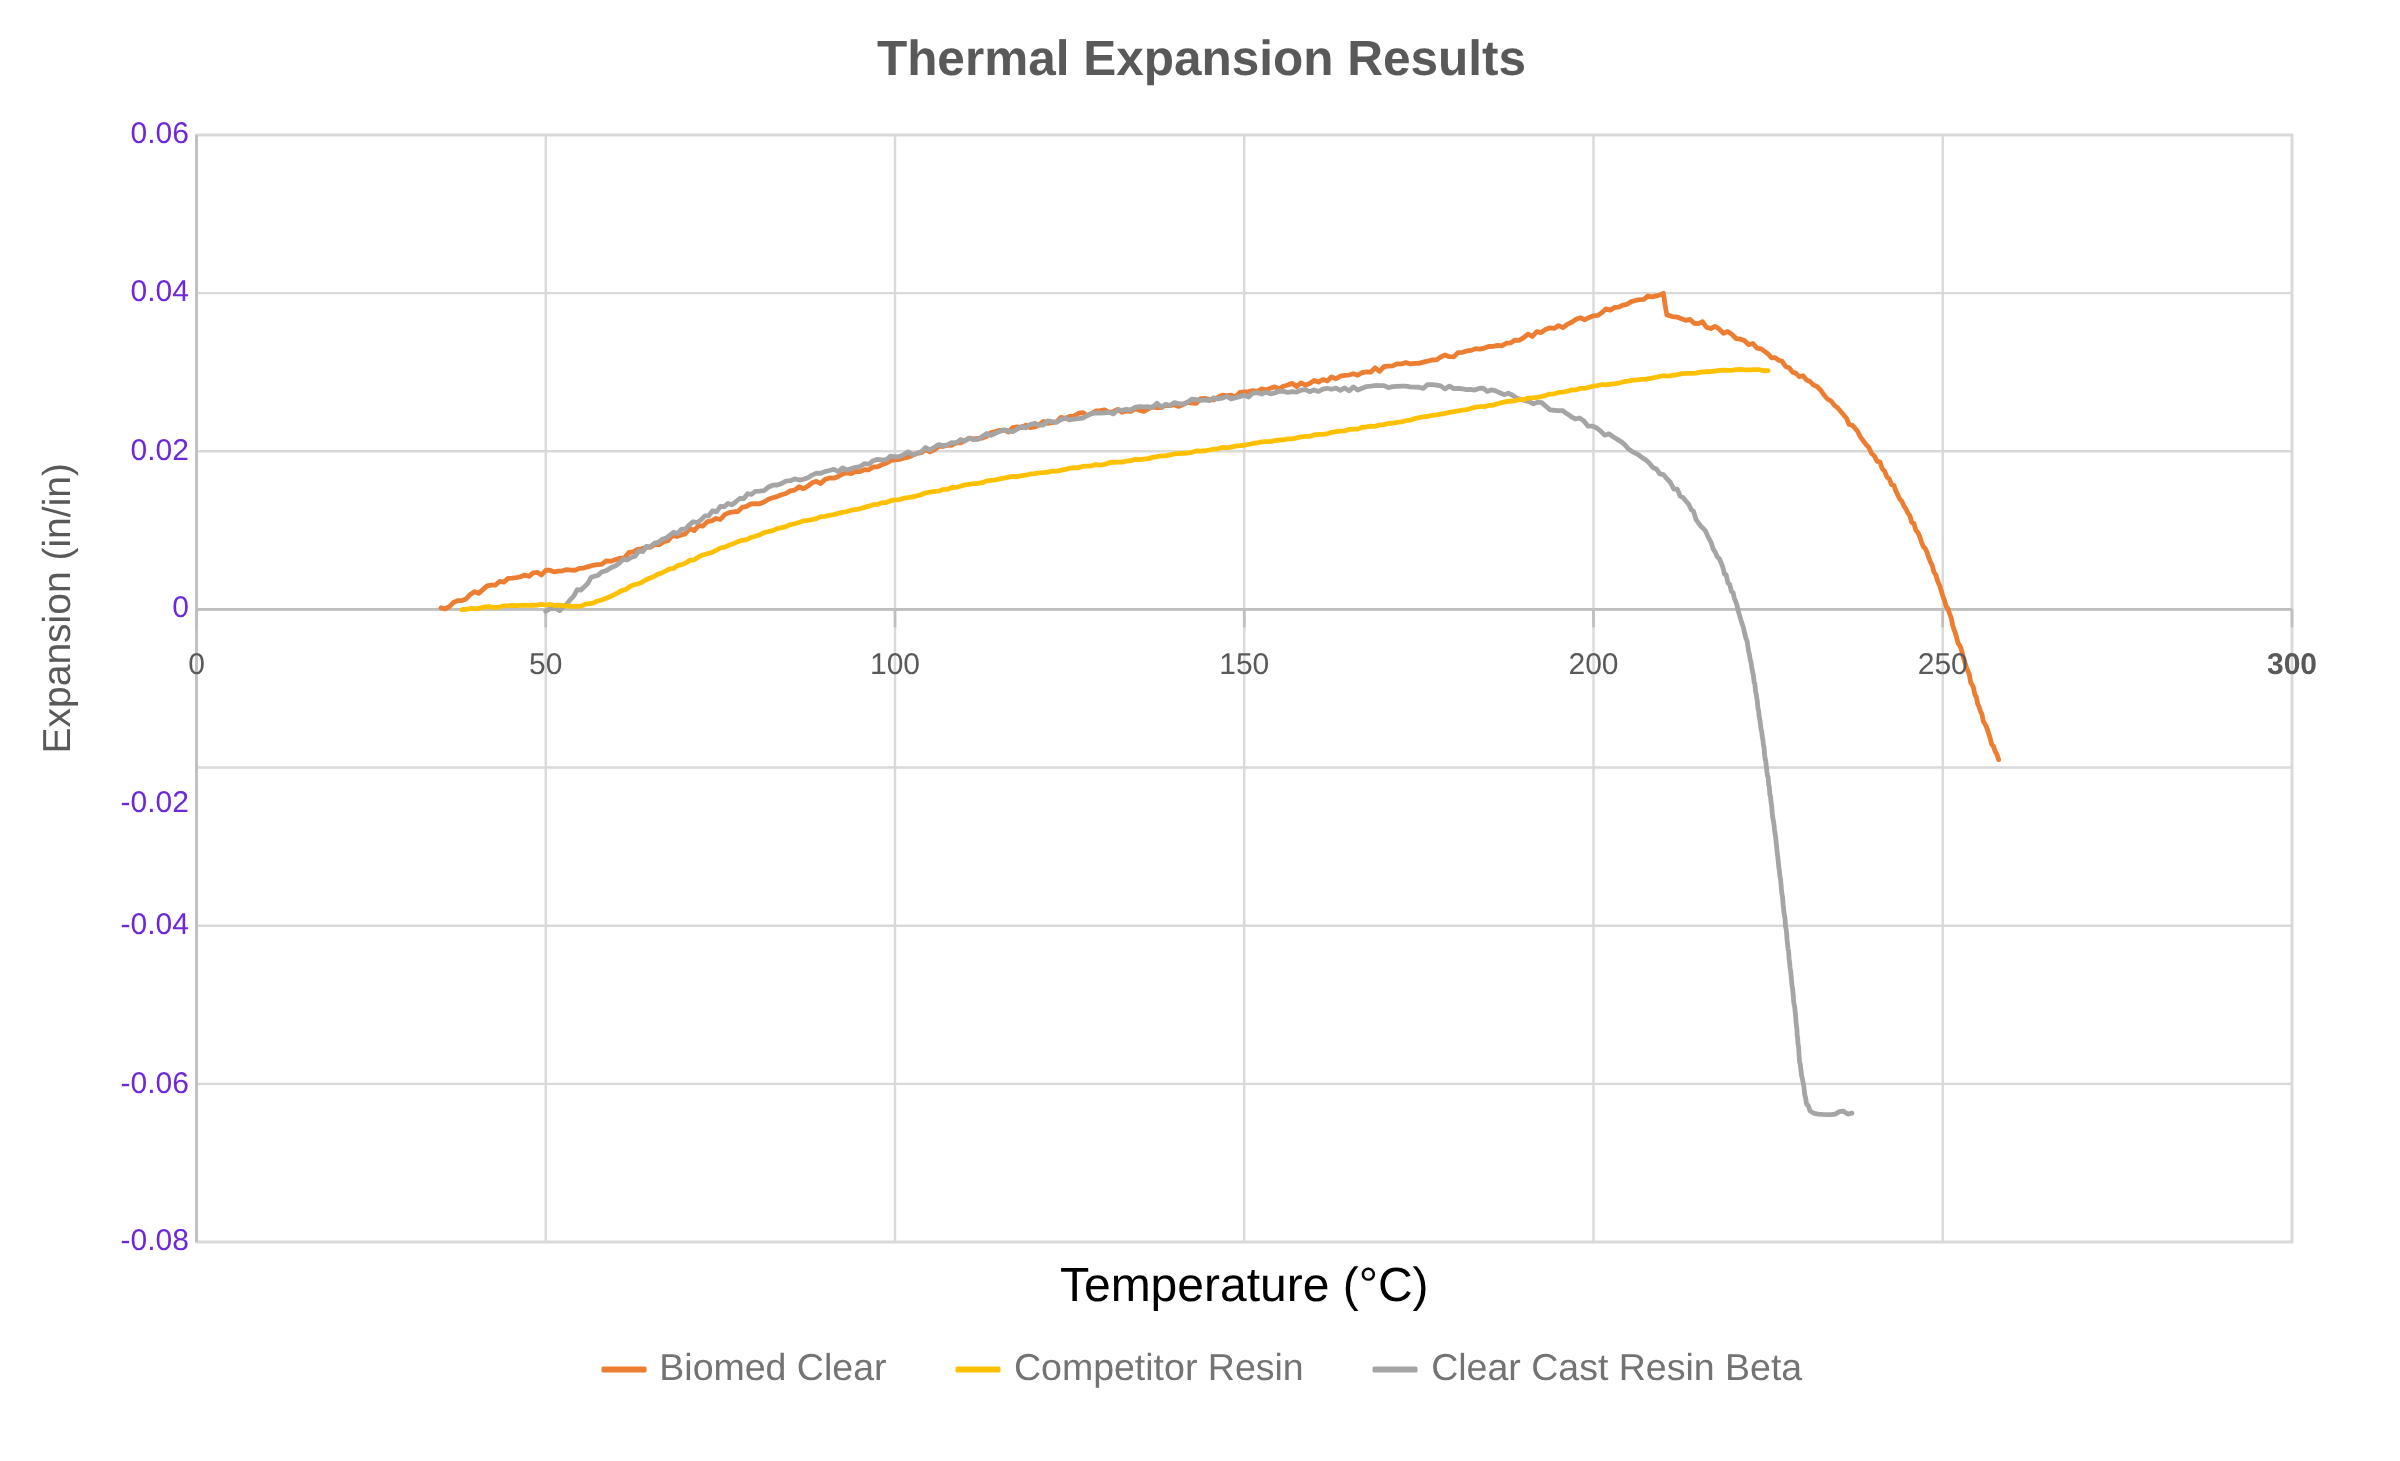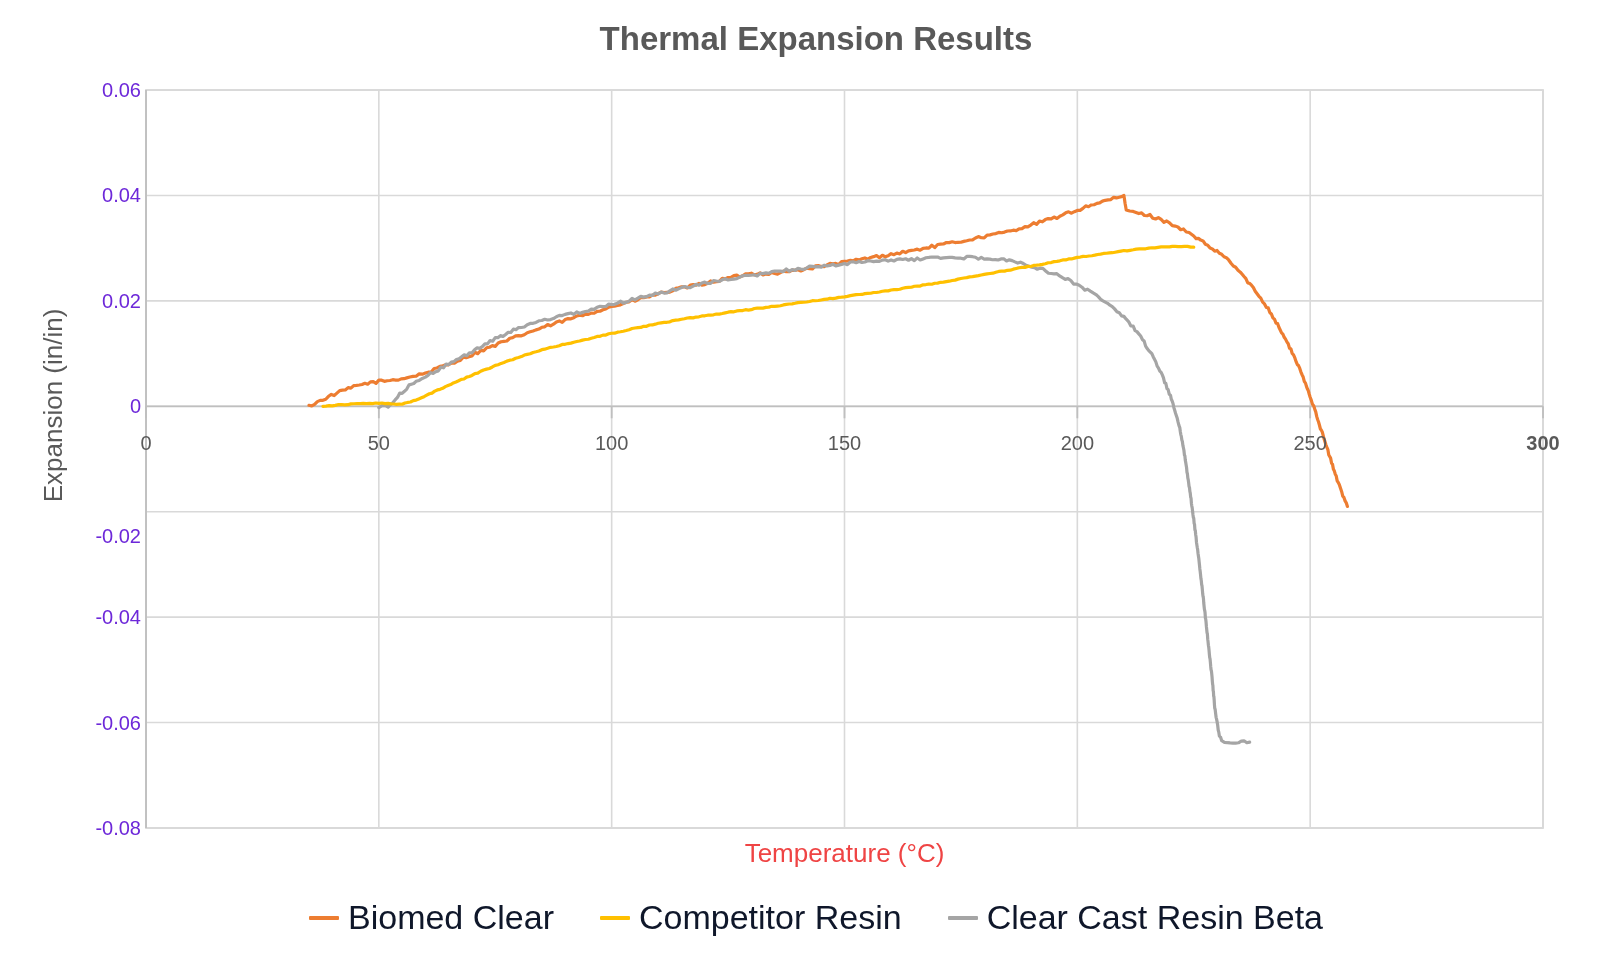--- a/index.html
+++ b/index.html
@@ -10,21 +10,21 @@
   body {
     width: 1600px;
     height: 974px;
     font-family: "Liberation Sans", sans-serif;
     color: #595959;
     overflow: hidden;
     position: relative;
   }
   #chart-root {
     position: absolute;
-    left: 16px; top: 0;
+    left: 1px; top: 0;
     width: 1533px;
     height: 974px;
     background: #ffffff;
   }
   #chart-title {
     position: absolute;
     left: 0;
     top: 20px;
     width: 1600px;
     text-align: center;
@@ -50,22 +50,22 @@
     transform: rotate(-90deg);
     transform-origin: center center;
     white-space: nowrap;
   }
   #x-axis-title {
     position: absolute;
     left: 130px;
     top: 838px;
     width: 1397px;
     text-align: center;
-    font-size: 26px;
-    color: #ef4444;
+    font-size: 32px;
+    color: #000000;
   }
   .ytick-label {
     position: absolute;
     right: 1475px;
     width: 120px;
     text-align: right;
     font-size: 20px;
     color: #6d28d9;
     transform: translateY(-50%);
   }
@@ -85,22 +85,22 @@
     width: 1600px;
     display: flex;
     justify-content: center;
     align-items: center;
     gap: 46px;
   }
   .legend-item {
     display: flex;
     align-items: center;
     gap: 9px;
-    font-size: 34px;
-    color: #0f172a;
+    font-size: 25px;
+    color: #737373;
   }
   .legend-swatch {
     display: inline-block;
     width: 30px;
     height: 4px;
     border-radius: 1px;
   }
   svg { display: block; }
 </style>
 </head>

